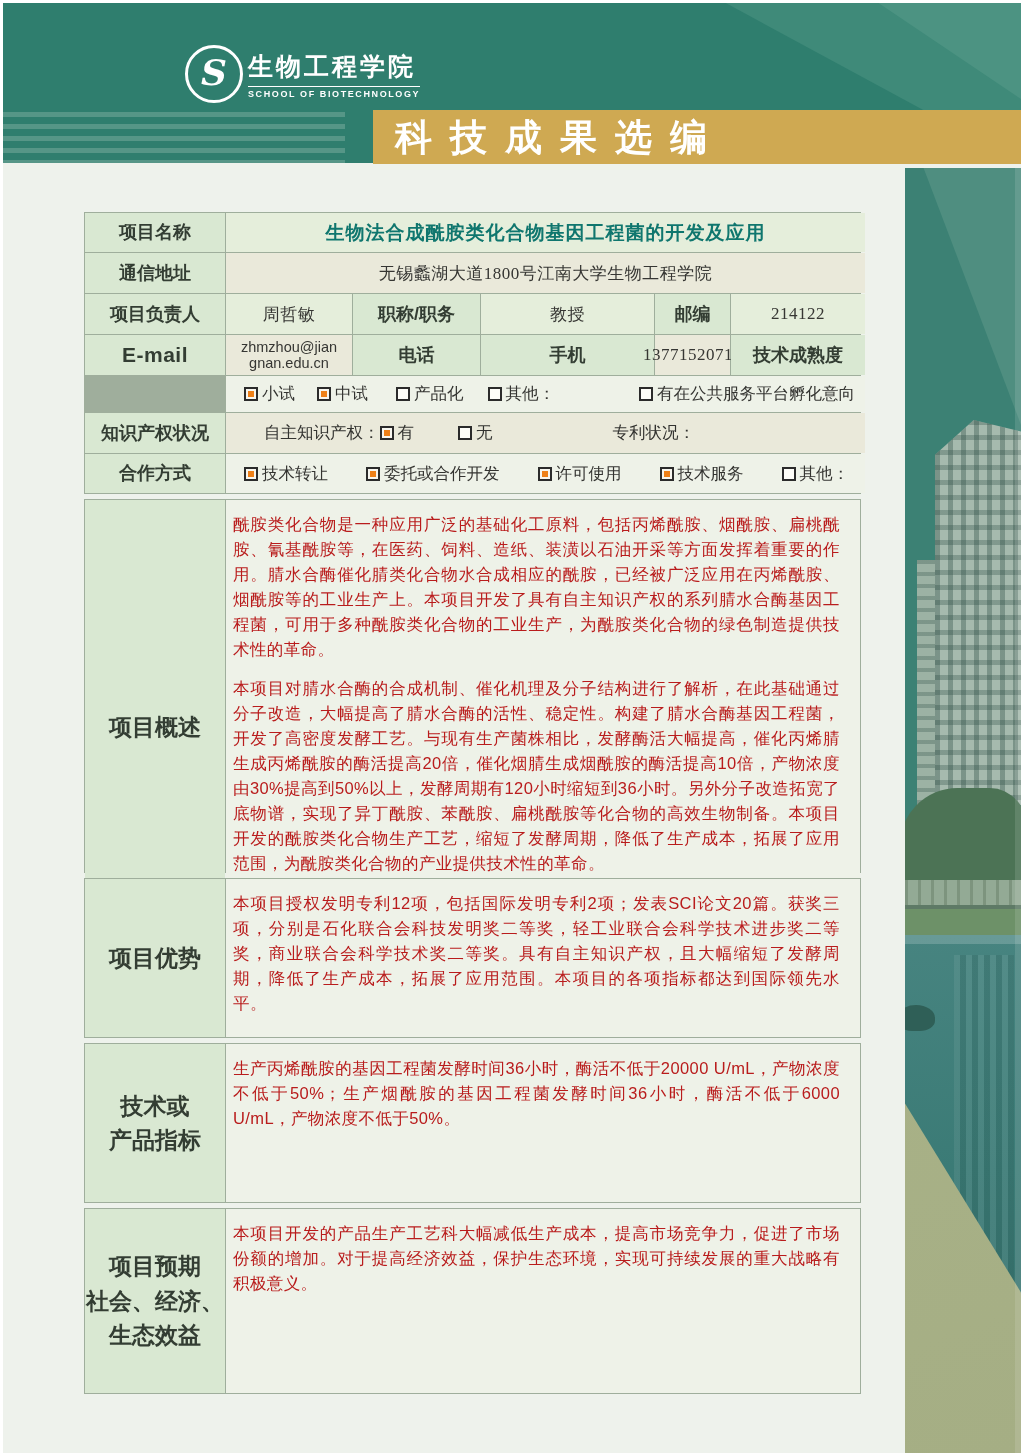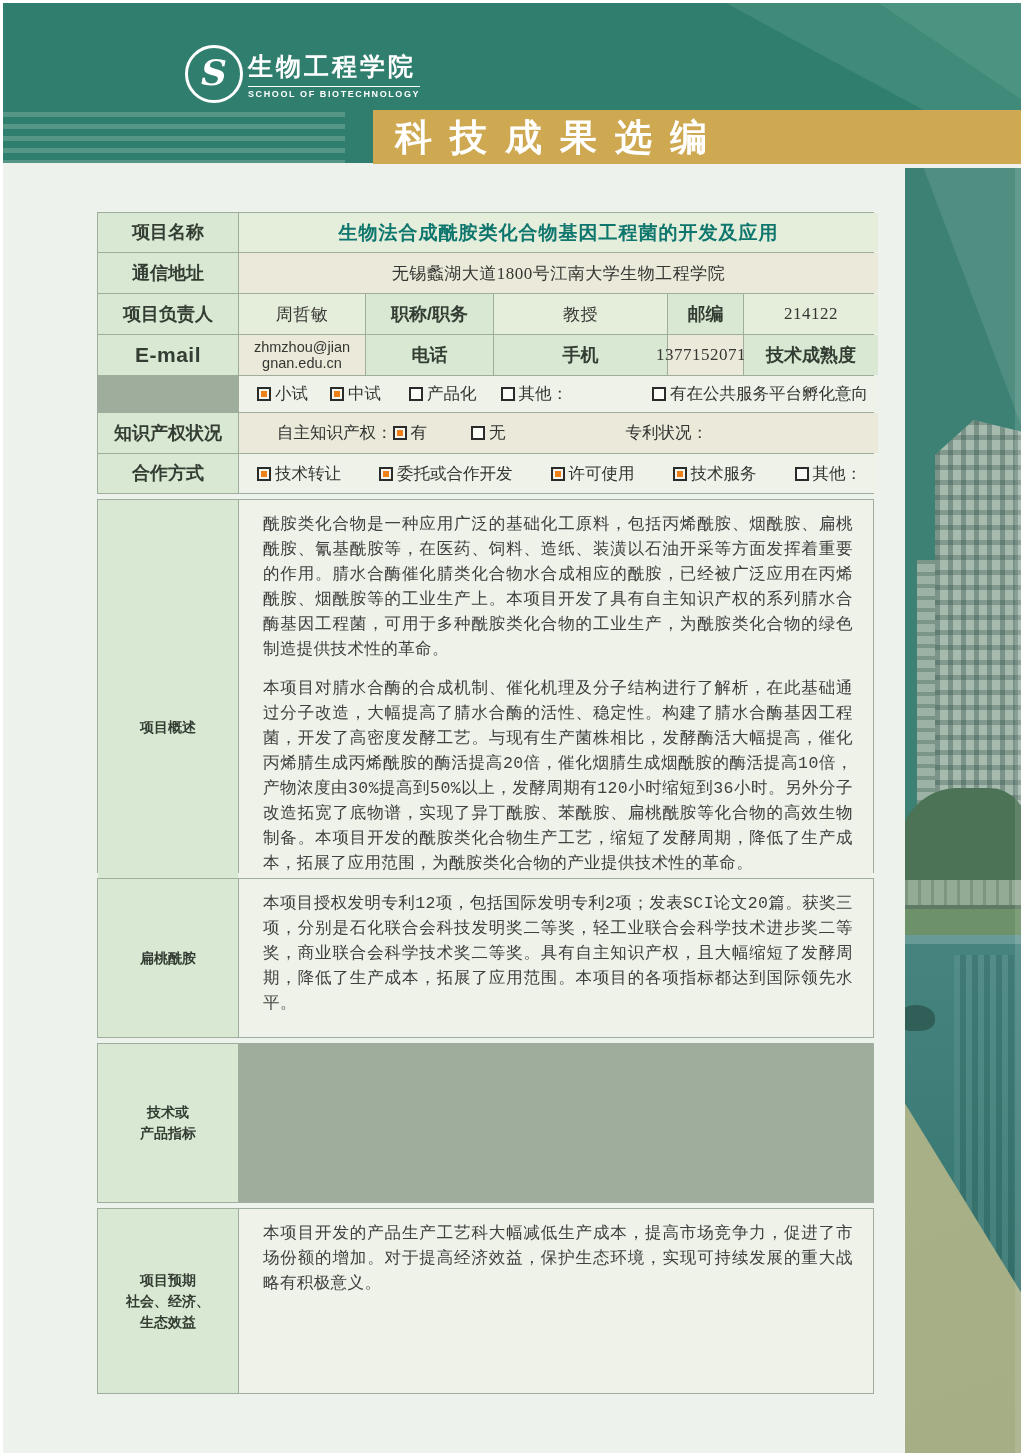--- a/index.html
+++ b/index.html
@@ -48,21 +48,21 @@
   .water .refl{position:absolute;left:42%;top:20px;width:52%;height:85%;
     background:repeating-linear-gradient(90deg,rgba(255,255,255,.07) 0 6px,rgba(25,55,50,.12) 6px 12px);}
   .water .wtree{position:absolute;left:-8px;top:70px;width:38px;height:26px;background:#2f5f57;
     border-radius:50% 50% 40% 40%;}
   .sage{position:absolute;inset:0;background:linear-gradient(160deg,#aeb78c,#a5ae84);
     clip-path:polygon(0 72.8%,100% 87.5%,100% 100%,0 100%);}
   .side-edge{position:absolute;right:0;top:0;bottom:0;width:6px;background:rgba(255,255,255,.12);}
 
   
   .tbl,.tblbig{position:relative;display:grid;gap:1px;background:#9fae9c;border:1px solid #9fae9c;}
-  .form{position:absolute;left:94px;top:209px;width:777px;}
+  .form{position:absolute;left:81px;top:209px;width:777px;}
   .tbl{grid-template-columns:140px 126px 127px 173px 75px 134px;
        grid-template-rows:39px 40px 40px 40px 36px 40px 39px;}
   .tblbig{grid-template-columns:140px 634px;margin-top:5px;}
   .cell{display:flex;align-items:center;justify-content:center;box-sizing:border-box;}
   .lab{background:#d9e8d2;font-weight:bold;color:#333d33;font-size:18px;text-align:center;line-height:1.25;}
   .lab-email{font-size:21px;letter-spacing:.5px;}
   .val-g{background:#e5eedb;}
   .val-b{background:#eae9da;}
   .val-p{background:#eef2e8;}
   .val{font-family:"Liberation Serif",serif;color:#363633;font-size:17px;letter-spacing:.5px;text-align:center;}
@@ -71,23 +71,23 @@
     text-align:center;padding:0 14px;letter-spacing:0;}
   .span5{grid-column:2/7;}
   .chkrow{justify-content:flex-start;padding-left:18px;font-family:"Liberation Serif",serif;
     font-size:16.5px;color:#333330;}
   .cb{display:inline-block;width:14px;height:14px;border:2px solid #2b2b2b;box-sizing:border-box;
     background:#fdfdf8;margin-right:4px;vertical-align:-2px;flex:none;}
   .cb.checked{background:#ee8018;box-shadow:inset 0 0 0 2px #f7f6ef;}
   .opt{display:inline-flex;align-items:center;white-space:nowrap;}
 
   .biglab{display:flex;align-items:center;justify-content:center;background:#d9e8d2;
-    font-weight:bold;color:#333d33;font-size:14px;text-align:center;line-height:1.5;}
-  .bigtxt{background:#eef2e8;box-sizing:border-box;padding:12px 20px 0 24px;
-    font-family:Liberation Mono, monospace;color:#404040;font-size:16.5px;line-height:25px;
+    font-weight:bold;color:#333d33;font-size:23px;text-align:center;line-height:1.5;}
+  .bigtxt{background:#eef2e8;box-sizing:border-box;padding:12px 20px 0 7px;
+    font-family:Liberation Sans, sans-serif;color:#b91c1c;font-size:16.5px;line-height:25px;
     text-align:justify;letter-spacing:.4px;}
   .bigtxt p{margin:0 0 14px 0;}
   .h-ov{height:372px;} .h-ad{height:158px;} .h-in{height:158px;} .h-be{height:184px;}
 </style>
 </head>
 <body>
 
 <div class="page">
 
   <div class="header">
@@ -213,32 +213,35 @@
     <div class="tblbig h-ov">
       <div class="biglab">项目概述</div>
       <div class="bigtxt">
         <p>酰胺类化合物是一种应用广泛的基础化工原料，包括丙烯酰胺、烟酰胺、扁桃酰胺、氰基酰胺等，在医药、饲料、造纸、装潢以石油开采等方面发挥着重要的作用。腈水合酶催化腈类化合物水合成相应的酰胺，已经被广泛应用在丙烯酰胺、烟酰胺等的工业生产上。本项目开发了具有自主知识产权的系列腈水合酶基因工程菌，可用于多种酰胺类化合物的工业生产，为酰胺类化合物的绿色制造提供技术性的革命。</p>
         <p>本项目对腈水合酶的合成机制、催化机理及分子结构进行了解析，在此基础通过分子改造，大幅提高了腈水合酶的活性、稳定性。构建了腈水合酶基因工程菌，开发了高密度发酵工艺。与现有生产菌株相比，发酵酶活大幅提高，催化丙烯腈生成丙烯酰胺的酶活提高20倍，催化烟腈生成烟酰胺的酶活提高10倍，产物浓度由30%提高到50%以上，发酵周期有120小时缩短到36小时。另外分子改造拓宽了底物谱，实现了异丁酰胺、苯酰胺、扁桃酰胺等化合物的高效生物制备。本项目开发的酰胺类化合物生产工艺，缩短了发酵周期，降低了生产成本，拓展了应用范围，为酰胺类化合物的产业提供技术性的革命。</p>
         <p>本项目成果中，丙烯酰胺的生物制备已经在江苏昌九农科化工有限公司实现中试，批次稳定，达到预期的目标。目前在进行大生产方面的设备和工艺改造。</p>
       </div>
     </div>
 
     <div class="tblbig h-ad">
-      <div class="biglab">扁桃酰胺</div>
+      <div class="biglab">项目优势</div>
       <div class="bigtxt">
         <p>本项目授权发明专利12项，包括国际发明专利2项；发表SCI论文20篇。获奖三项，分别是石化联合会科技发明奖二等奖，轻工业联合会科学技术进步奖二等奖，商业联合会科学技术奖二等奖。具有自主知识产权，且大幅缩短了发酵周期，降低了生产成本，拓展了应用范围。本项目的各项指标都达到国际领先水平。</p>
       </div>
     </div>
 
     <div class="tblbig h-in">
       <div class="biglab">
         <span>
           <span>技术或</span><br>
           <span>产品指标</span>
         </span>
+      </div>
+      <div class="bigtxt">
+        <p>生产丙烯酰胺的基因工程菌发酵时间36小时，酶活不低于20000 U/mL，产物浓度不低于50%；生产烟酰胺的基因工程菌发酵时间36小时，酶活不低于6000 U/mL，产物浓度不低于50%。</p>
       </div>
     </div>
 
     <div class="tblbig h-be">
       <div class="biglab">
         <span>
           <span>项目预期</span><br>
           <span>社会、经济、</span><br>
           <span>生态效益</span>
         </span>

